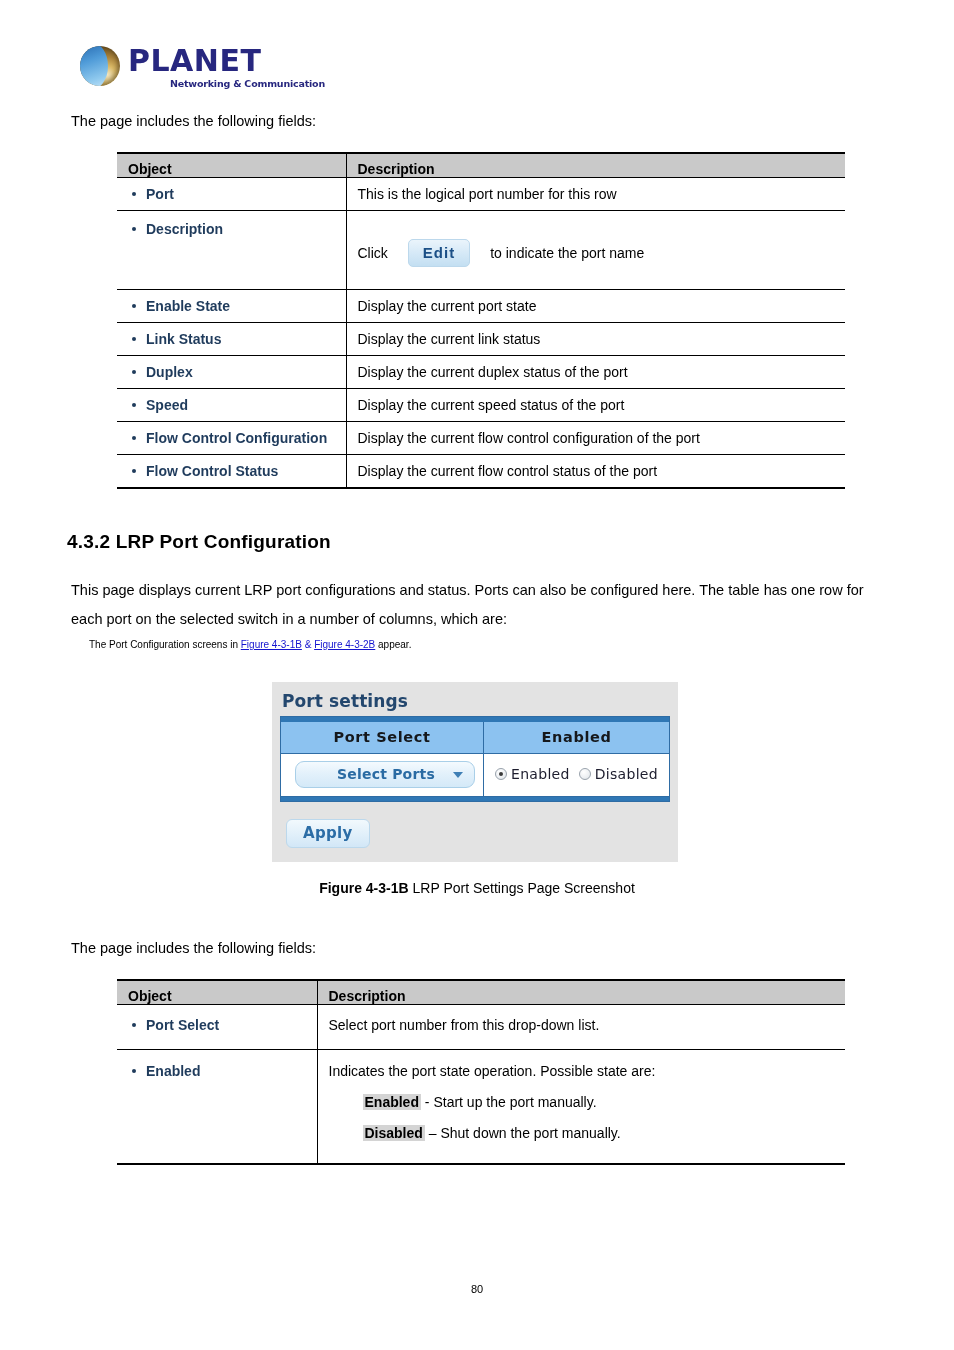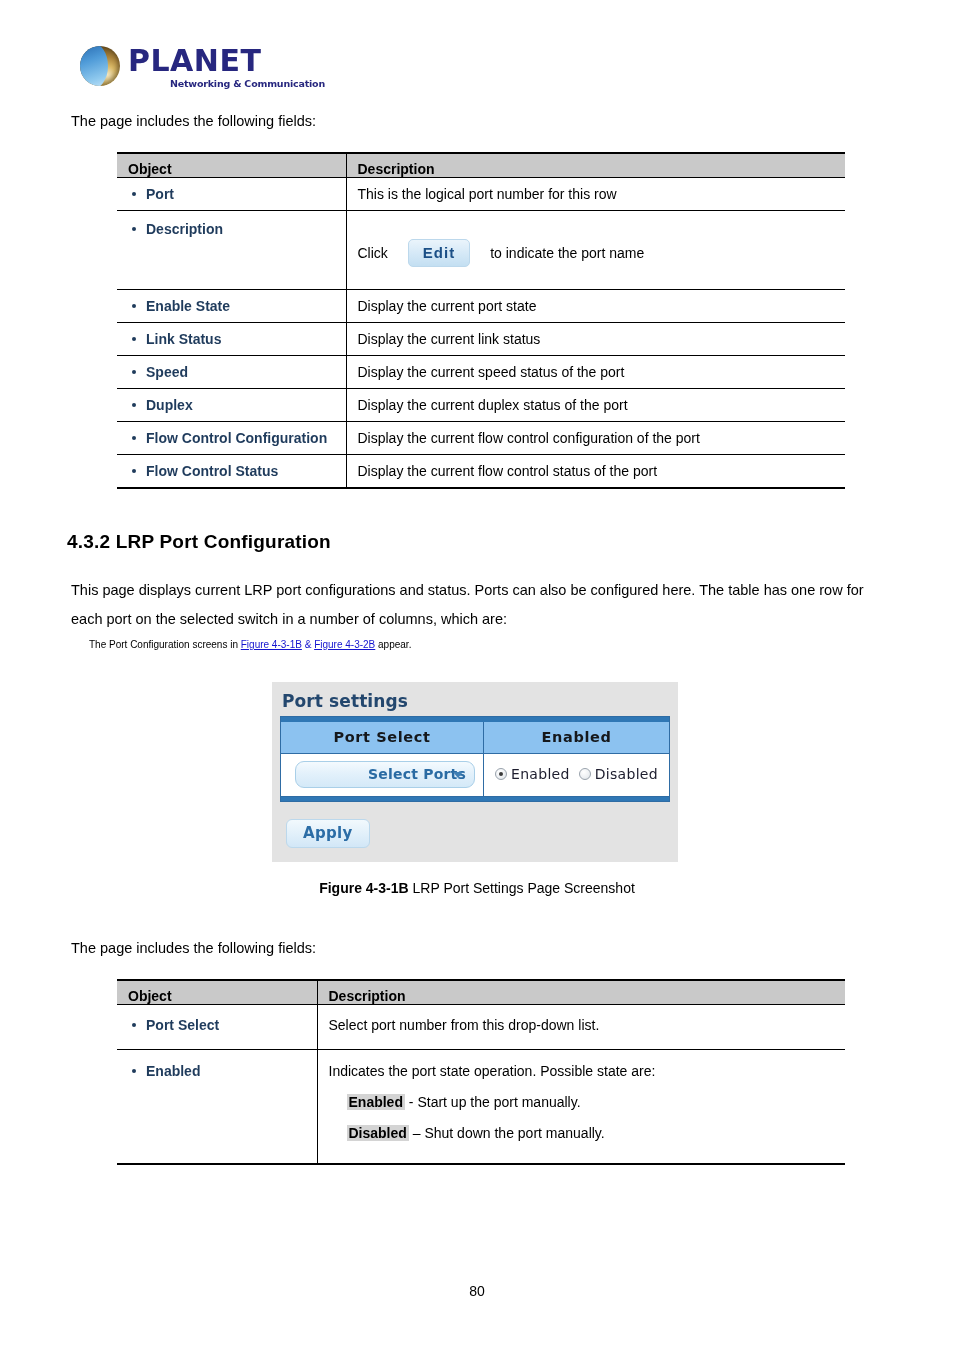--- a/index.html
+++ b/index.html
@@ -191,21 +191,21 @@
     padding: 4px 14px 5px 14px;
     line-height: 17px;
   }
 
   .hl {
     background: #d4d4d4;
     font-weight: bold;
     color: #000;
     padding: 0 2px;
   }
-  .sub-line { margin-left: 18px; margin-top: 11px; }
+  .sub-line { margin-left: 34px; margin-top: 11px; }
 
   
   .screenshot {
     position: absolute;
     left: 272px;
     top: 682px;
     width: 406px;
     height: 180px;
     background: #e3e3e3;
     padding: 8px 10px 0 8px;
@@ -263,21 +263,21 @@
     background: linear-gradient(180deg,#f4fafe 0%, #e3f1fb 45%, #d4e9f8 100%);
     border: 1px solid #a9cfe8;
     border-radius: 9px;
     padding: 4px 8px 5px 10px;
     font-family: "DejaVu Sans", sans-serif;
     font-size: 14px;
     font-weight: bold;
     color: #2a6ba3;
     letter-spacing: 0.2px;
     position: relative;
-    text-align: right;
+    text-align: center;
   }
   .ss-caret {
     position: absolute;
     right: 11px;
     top: 50%;
     margin-top: -2px;
     width: 0; height: 0;
     border-left: 5px solid transparent;
     border-right: 5px solid transparent;
     border-top: 6px solid #3f7fb5;
@@ -335,21 +335,21 @@
     font-size: 14px;
     color: #000;
   }
   .fig-caption b { font-weight: bold; }
 
   .page-num {
     position: absolute;
     left: 0; right: 0;
     top: 1283px;
     text-align: center;
-    font-size: 14px;
+    font-size: 11px;
     color: #000;
   }
 </style>
 </head>
 <body>
 
 <div class="logo-block">
   <div class="logo-globe"></div>
   <div class="logo-word">PLANET</div>
   <div class="logo-tag">Networking &amp; Communication</div>
@@ -394,29 +394,29 @@
       <td class="desc-cell">Display the current port state</td>
     </tr>
     <tr>
       <td class="obj-cell">
         <div class="obj-item">Link Status</div>
       </td>
       <td class="desc-cell">Display the current link status</td>
     </tr>
     <tr>
       <td class="obj-cell">
+        <div class="obj-item">Duplex</div>
+      </td>
+      <td class="desc-cell">Display the current duplex status of the port</td>
+    </tr>
+    <tr>
+      <td class="obj-cell">
         <div class="obj-item">Speed</div>
       </td>
       <td class="desc-cell">Display the current speed status of the port</td>
-    </tr>
-    <tr>
-      <td class="obj-cell">
-        <div class="obj-item">Duplex</div>
-      </td>
-      <td class="desc-cell">Display the current duplex status of the port</td>
     </tr>
     <tr>
       <td class="obj-cell">
         <div class="obj-item">Flow Control Configuration</div>
       </td>
       <td class="desc-cell">Display the current flow control configuration of the port</td>
     </tr>
     <tr>
       <td class="obj-cell">
         <div class="obj-item">Flow Control Status</div>

